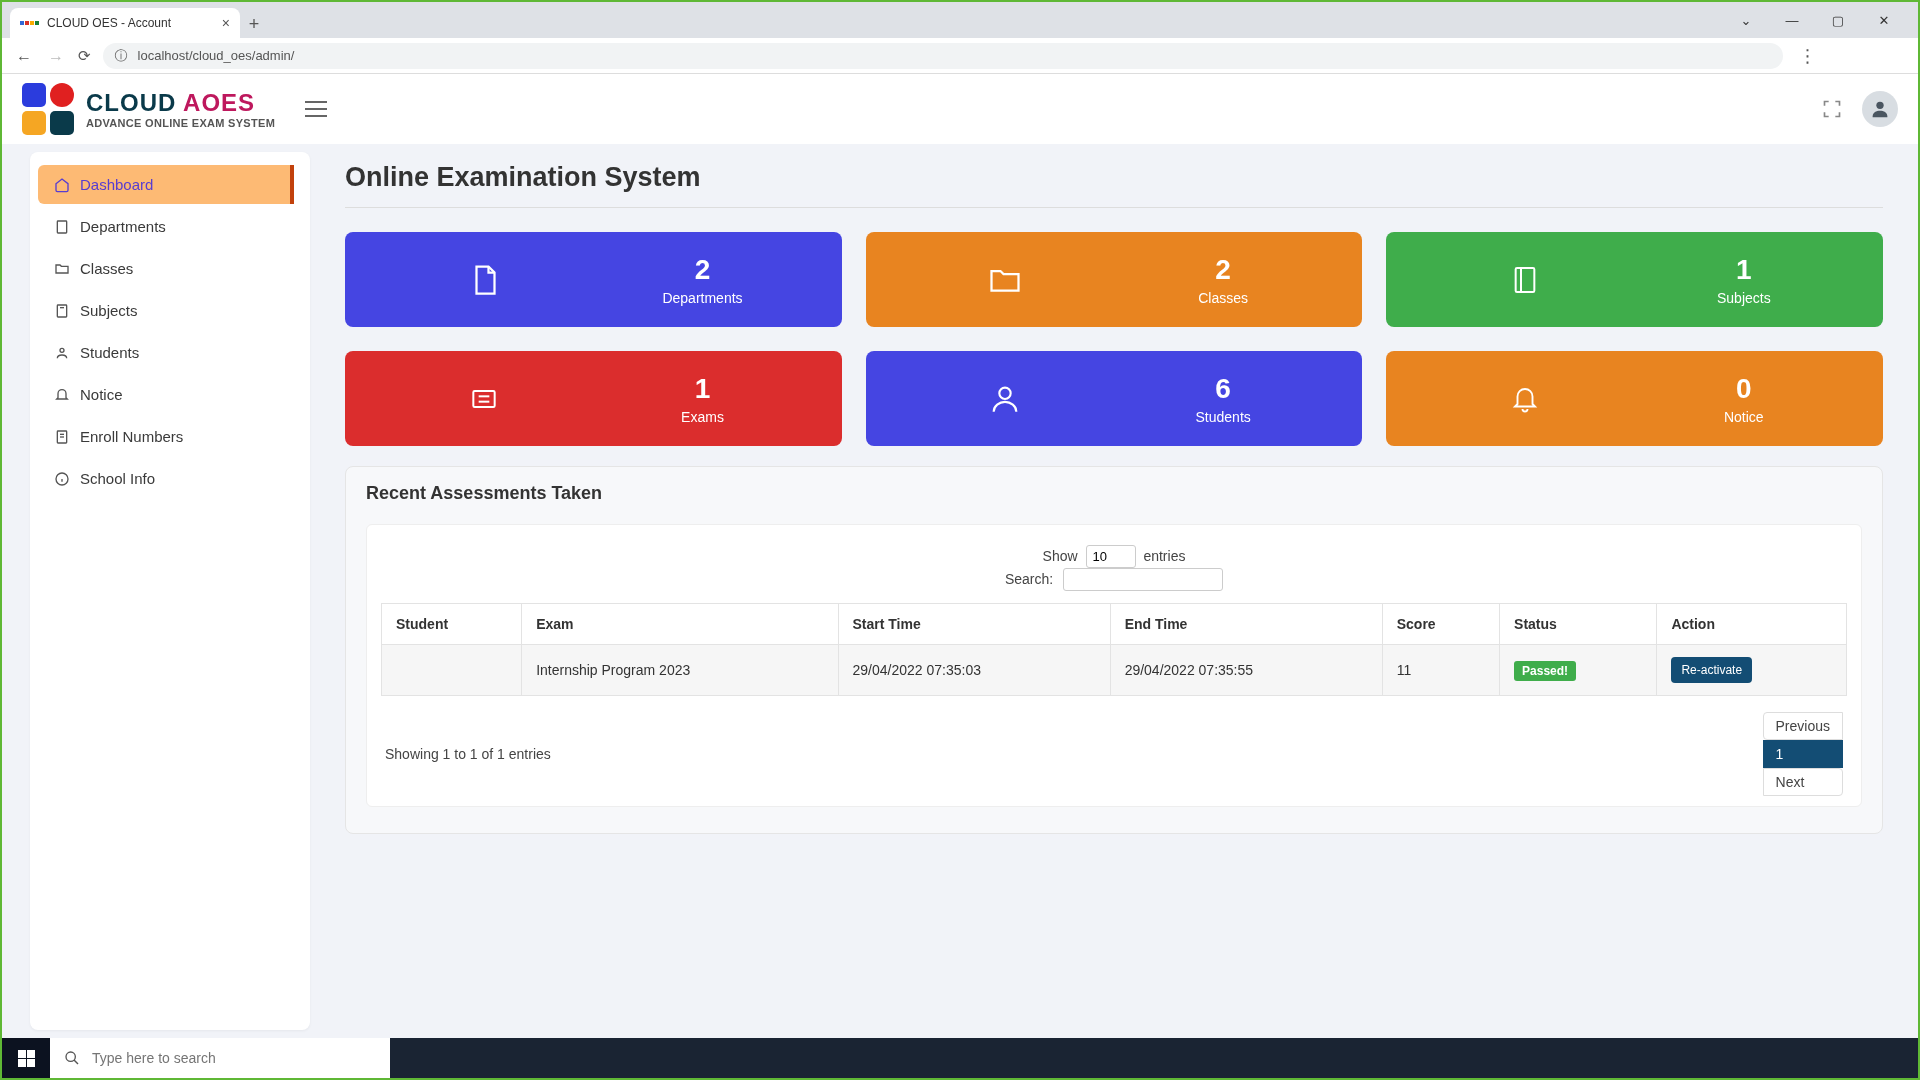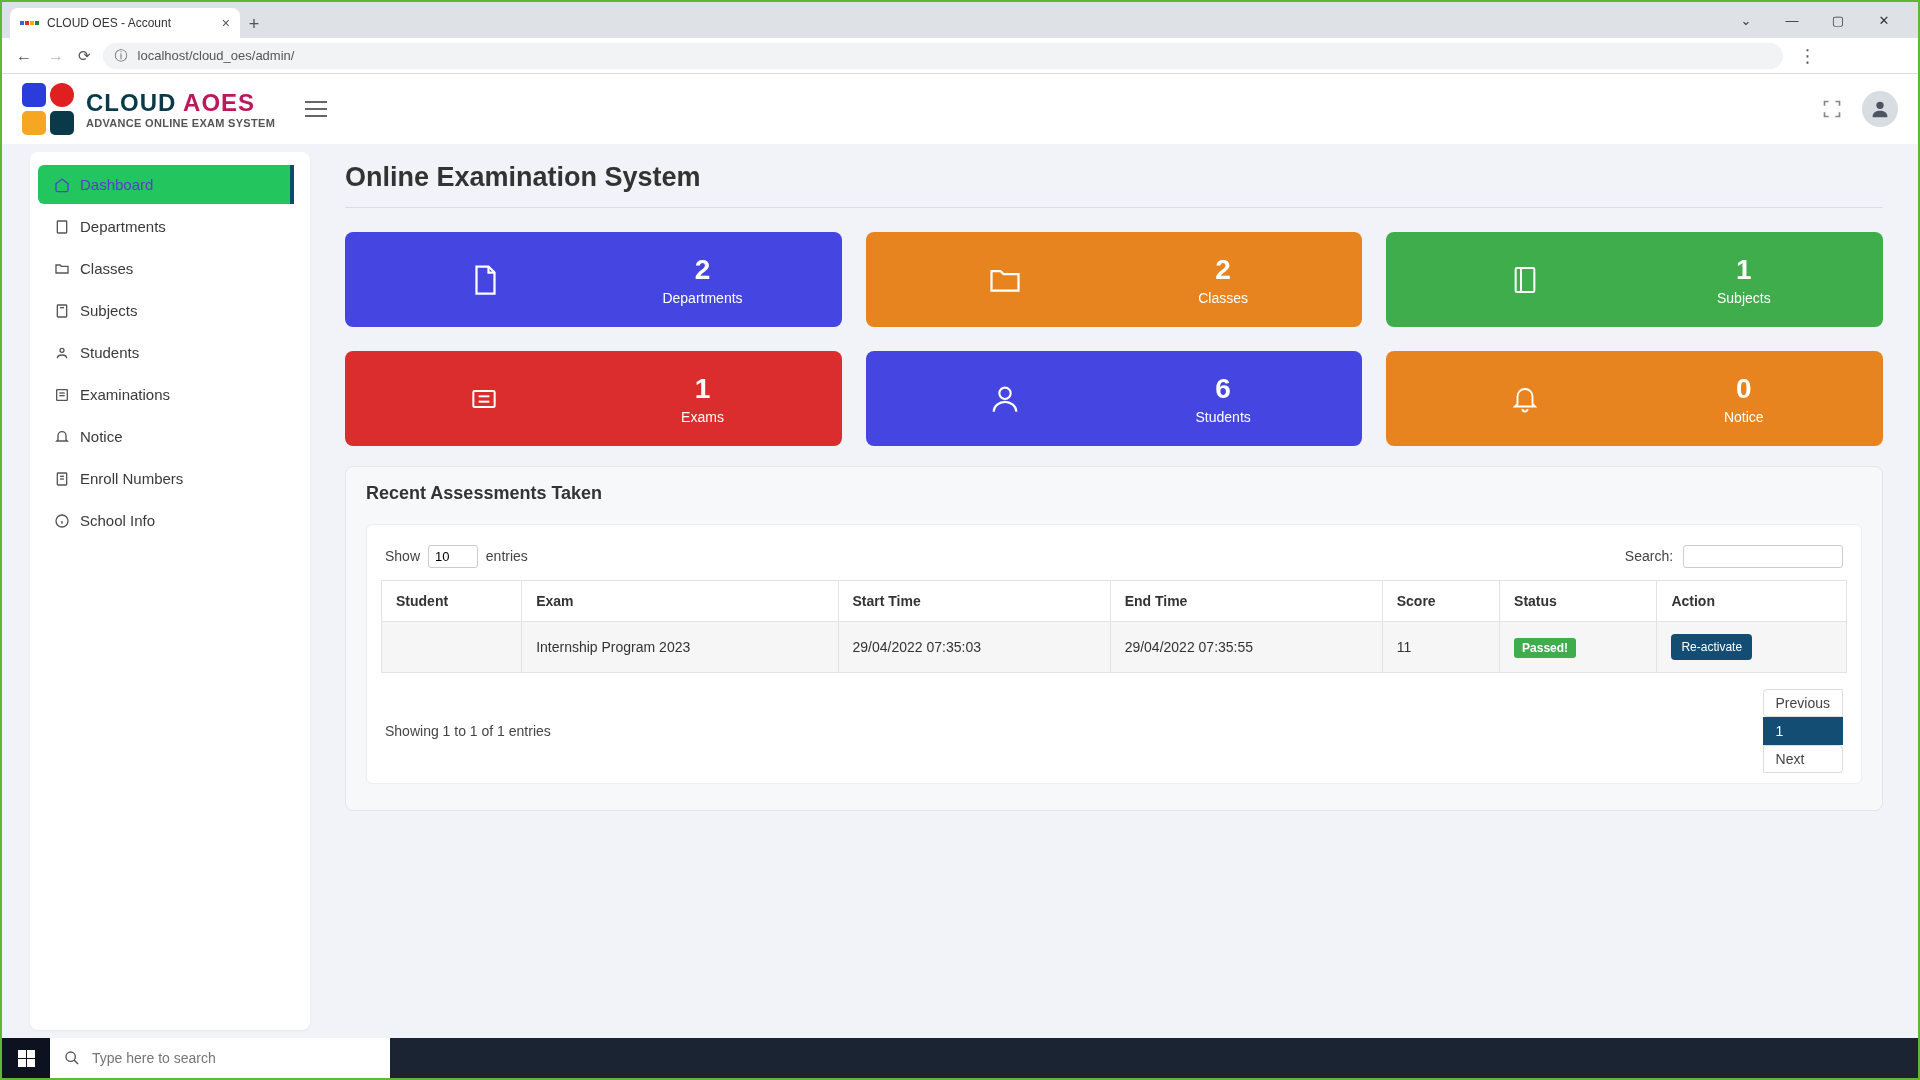--- a/index.html
+++ b/index.html
@@ -42,42 +42,42 @@
 .hamburger { margin-left: 30px; cursor: pointer; display: flex; flex-direction: column; gap: 5px; }
 .hamburger span { width: 22px; height: 2px; background: #666; }
 .header-right { margin-left: auto; display: flex; align-items: center; gap: 20px; }
 .fullscreen-icon { width: 20px; height: 20px; cursor: pointer; color: #888; }
 .avatar { width: 36px; height: 36px; border-radius: 50%; background: #d8dde2; display: flex; align-items: center; justify-content: center; cursor: pointer; }
 
 
 .app-body { display: flex; flex: 1; background: #f1f3f8; overflow: hidden; }
 .sidebar { width: 280px; background: #fff; margin: 8px 0 8px 28px; border-radius: 8px; padding: 10px 0; box-shadow: 0 1px 3px rgba(0,0,0,0.05); }
 .sidebar-item { display: flex; align-items: center; gap: 10px; padding: 11px 16px; margin: 3px 8px; border-radius: 6px; cursor: pointer; color: #3a3a3a; font-size: 15px; font-weight: 500; }
-.sidebar-item.active { background: #22c55e; color: #573dd1; border-right: 4px solid #0c4a6e; margin-right: 16px; border-radius: 6px 0 0 6px; }
+.sidebar-item.active { background: #fdba74; color: #573dd1; border-right: 4px solid #c2410c; margin-right: 16px; border-radius: 6px 0 0 6px; }
 .sidebar-item .si-icon { width: 16px; height: 16px; flex-shrink: 0; }
 
 .content { flex: 1; padding: 18px 35px; overflow-y: auto; }
 .page-title { font-size: 27px; font-weight: 600; color: #333; margin-bottom: 14px; }
 .title-hr { border: none; border-top: 1px solid #ddd; margin-bottom: 24px; }
 
 .cards { display: grid; grid-template-columns: repeat(3, 1fr); gap: 24px; margin-bottom: 20px; }
 .card { border-radius: 8px; height: 95px; display: flex; align-items: center; padding: 0 30px; color: #fff; }
 .card-icon { width: 50%; display: flex; justify-content: center; }
 .card-info { width: 50%; text-align: center; }
 .card-num { font-size: 28px; font-weight: 600; }
 .card-label { font-size: 14px; margin-top: 4px; }
 .c-blue { background: #4545e2; }
 .c-orange { background: #e88420; }
 .c-green { background: #3fad4b; }
 .c-red { background: #db2d2d; }
 
 .panel { background: #f7f8fa; border-radius: 8px; border: 1px solid #e5e5e5; padding: 16px 20px 26px; }
 .panel-title { font-size: 18px; font-weight: 600; color: #333; margin-bottom: 20px; }
 .panel-inner { background: #fff; border-radius: 6px; padding: 20px 14px 10px; border: 1px solid #eee; }
-.table-controls { display: flex; justify-content: space-between; align-items: center; margin-bottom: 12px; font-size: 14px; color: #444; padding: 0 4px; }
+.table-controls { display: flex; justify-content: space-between; align-items: center; margin-bottom: 12px; font-size: 14px; color: #444; padding: 0 4px; flex-direction: column; }
 .table-controls input, .table-controls select { border: 1px solid #ccc; border-radius: 3px; padding: 3px 6px; font-size: 13px; }
 .show-entries input { width: 50px; margin: 0 4px; }
 .search-box input { width: 160px; margin-left: 6px; }
 
 table.data { width: 100%; border-collapse: collapse; font-size: 14px; }
 table.data th, table.data td { border: 1px solid #e3e3e3; padding: 12px 14px; text-align: left; color: #333; }
 table.data th { font-weight: 600; background: #fff; }
 table.data tbody tr { background: #f6f6f6; }
 .badge-pass { background: #3fad4b; color: #fff; padding: 3px 8px; border-radius: 3px; font-size: 12px; font-weight: 600; }
 .btn-react { background: #134d74; color: #fff; padding: 6px 10px; border-radius: 4px; font-size: 12px; border: none; cursor: pointer; font-weight: 500; }
@@ -192,28 +192,20 @@
             <line x1="9" y1="7" x2="15" y2="7"></line>
           </svg>
         <span>Subjects</span>
       </div>
       <div class="sidebar-item">
         <svg class="si-icon" viewBox="0 0 24 24" fill="none" stroke="#555" stroke-width="2">
             <circle cx="12" cy="8" r="3"></circle>
             <path d="M5 20c0-3 3-5 7-5s7 2 7 5"></path>
           </svg>
         <span>Students</span>
-      </div>
-      <div class="sidebar-item">
-        <svg class="si-icon" viewBox="0 0 24 24" fill="none" stroke="#555" stroke-width="2">
-            <rect x="4" y="4" width="16" height="16" rx="1"></rect>
-            <line x1="8" y1="9" x2="16" y2="9"></line>
-            <line x1="8" y1="13" x2="16" y2="13"></line>
-          </svg>
-        <span>Examinations</span>
       </div>
       <div class="sidebar-item">
         <svg class="si-icon" viewBox="0 0 24 24" fill="none" stroke="#555" stroke-width="2">
             <path d="M6 16V10a6 6 0 1112 0v6l2 2H4z"></path>
           </svg>
         <span>Notice</span>
       </div>
       <div class="sidebar-item">
         <svg class="si-icon" viewBox="0 0 24 24" fill="none" stroke="#555" stroke-width="2">
             <rect x="5" y="3" width="14" height="18" rx="1"></rect>

